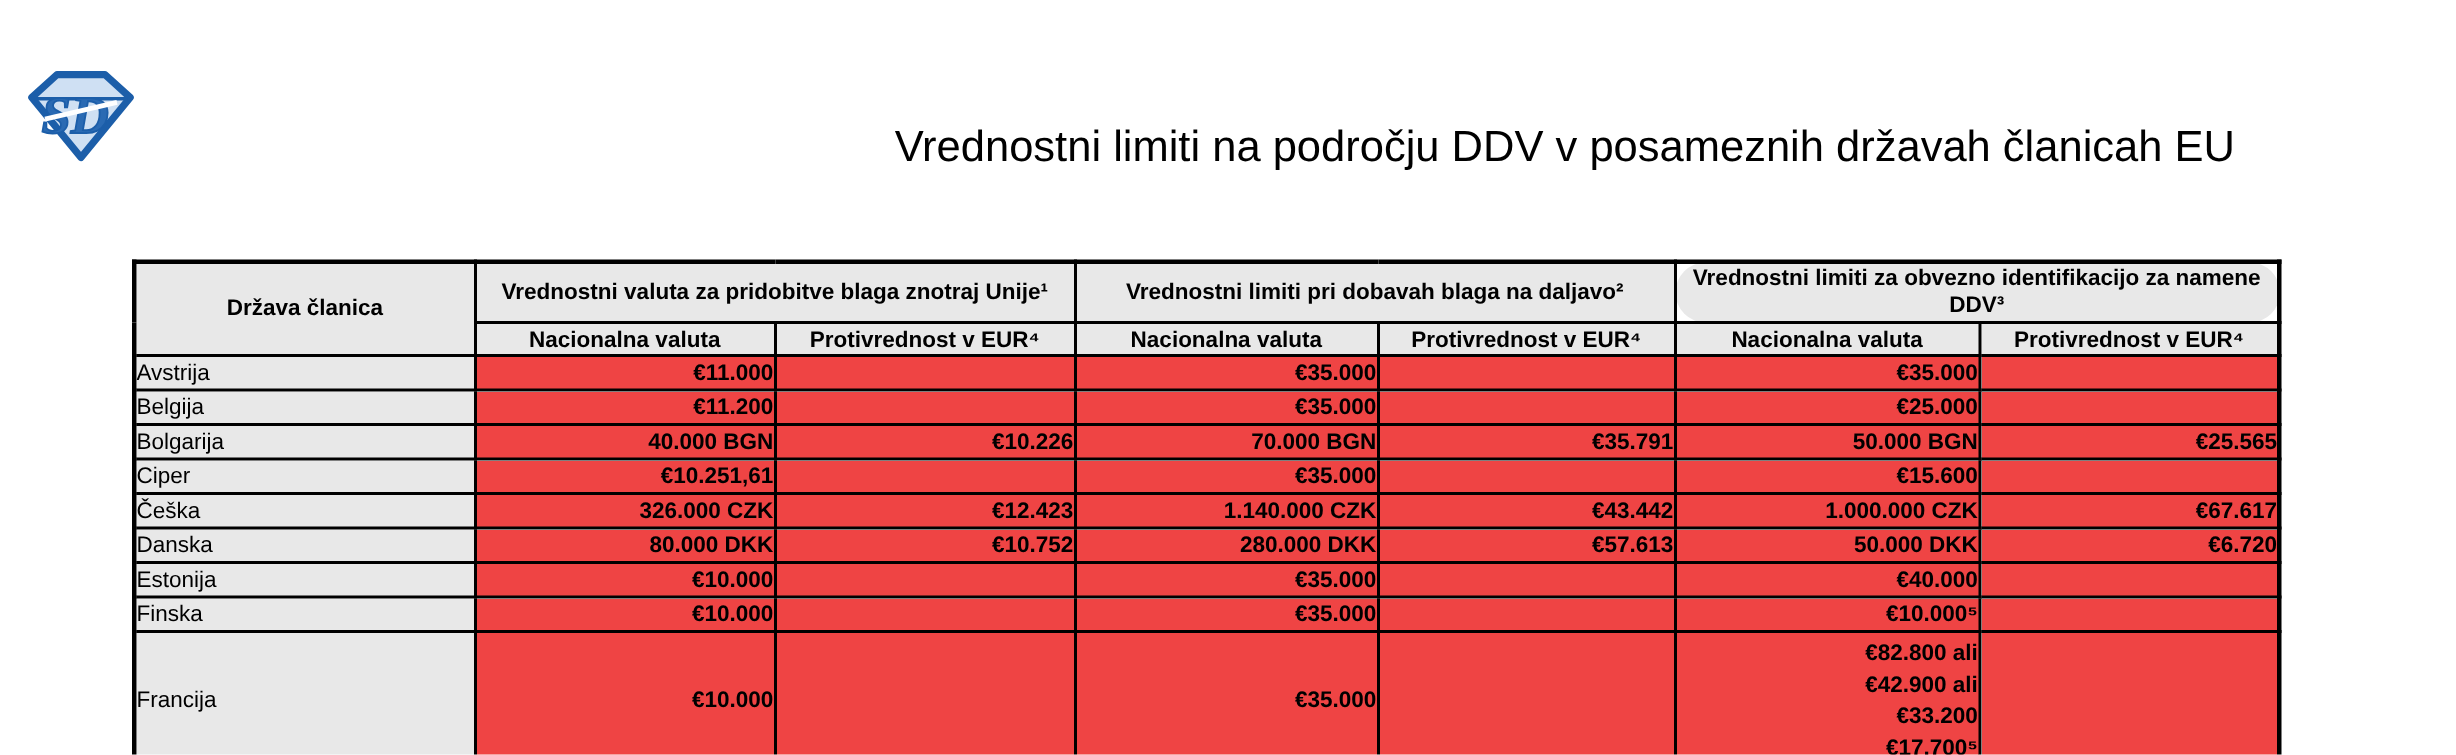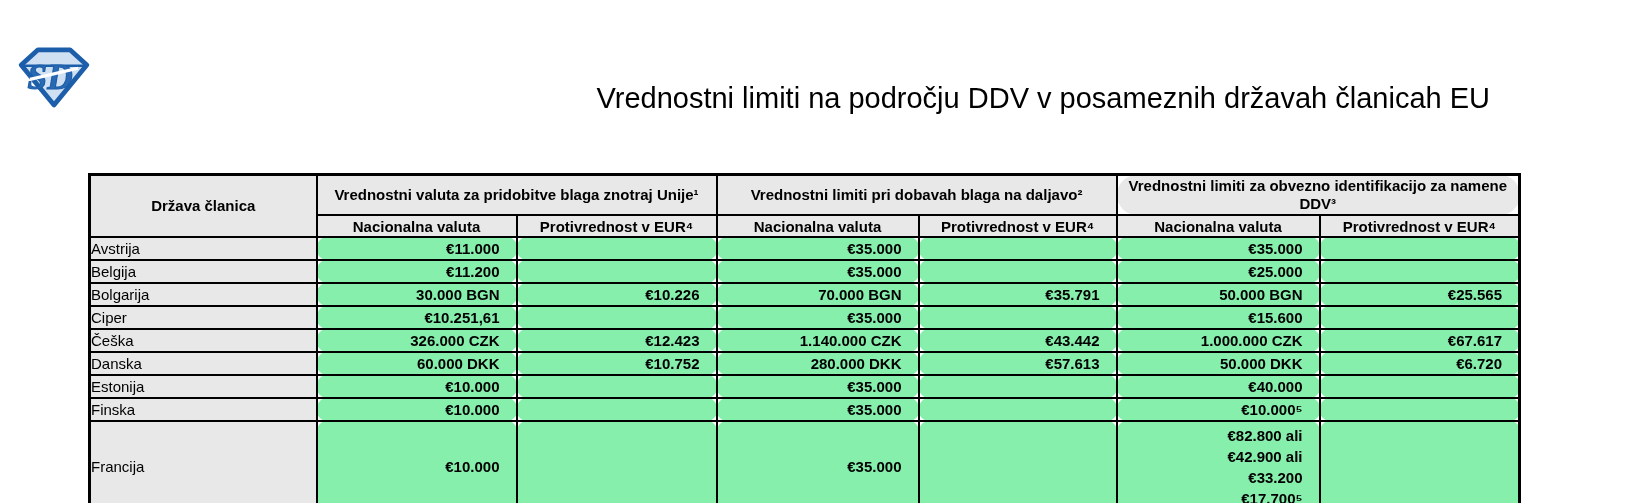--- a/index.html
+++ b/index.html
@@ -65,28 +65,27 @@
   tbody tr.tall-row { height: 92px; vertical-align: top; }
   tbody tr.tall-row td { vertical-align: middle; }
 
   td.c-country {
     background: #e8e8e8;
     text-align: left;
     font-size: 15px;
     font-weight: normal;
   }
   td.c-value {
-    background: #86efac;
+    background: #ef4444;
     text-align: right;
-    padding-right: 16px;
+    padding-right: 0;
     font-size: 15px;
     font-weight: bold;
     white-space: pre-line;
     line-height: 21px;
-    border-radius: 10px;
   }
 </style>
 </head>
 <body>
 
 <div class="page">
 
   <svg class="logo" viewBox="0 0 100 82" xmlns="http://www.w3.org/2000/svg">
     <polygon points="9,26 30,7 70,7 91,26 50,76" fill="#cfe0f3" stroke="#1c5ea9" stroke-width="6" stroke-linejoin="round"></polygon>
     <line x1="11" y1="27" x2="89" y2="27" stroke="#1c5ea9" stroke-width="3"></line>
@@ -138,21 +137,21 @@
           <td class="c-country">Belgija</td>
           <td class="c-value">€11.200</td>
           <td class="c-value"></td>
           <td class="c-value">€35.000</td>
           <td class="c-value"></td>
           <td class="c-value">€25.000</td>
           <td class="c-value"></td>
         </tr>
         <tr>
           <td class="c-country">Bolgarija</td>
-          <td class="c-value">30.000 BGN</td>
+          <td class="c-value">40.000 BGN</td>
           <td class="c-value">€10.226</td>
           <td class="c-value">70.000 BGN</td>
           <td class="c-value">€35.791</td>
           <td class="c-value">50.000 BGN</td>
           <td class="c-value">€25.565</td>
         </tr>
         <tr>
           <td class="c-country">Ciper</td>
           <td class="c-value">€10.251,61</td>
           <td class="c-value"></td>
@@ -165,21 +164,21 @@
           <td class="c-country">Češka</td>
           <td class="c-value">326.000 CZK</td>
           <td class="c-value">€12.423</td>
           <td class="c-value">1.140.000 CZK</td>
           <td class="c-value">€43.442</td>
           <td class="c-value">1.000.000 CZK</td>
           <td class="c-value">€67.617</td>
         </tr>
         <tr>
           <td class="c-country">Danska</td>
-          <td class="c-value">60.000 DKK</td>
+          <td class="c-value">80.000 DKK</td>
           <td class="c-value">€10.752</td>
           <td class="c-value">280.000 DKK</td>
           <td class="c-value">€57.613</td>
           <td class="c-value">50.000 DKK</td>
           <td class="c-value">€6.720</td>
         </tr>
         <tr>
           <td class="c-country">Estonija</td>
           <td class="c-value">€10.000</td>
           <td class="c-value"></td>

